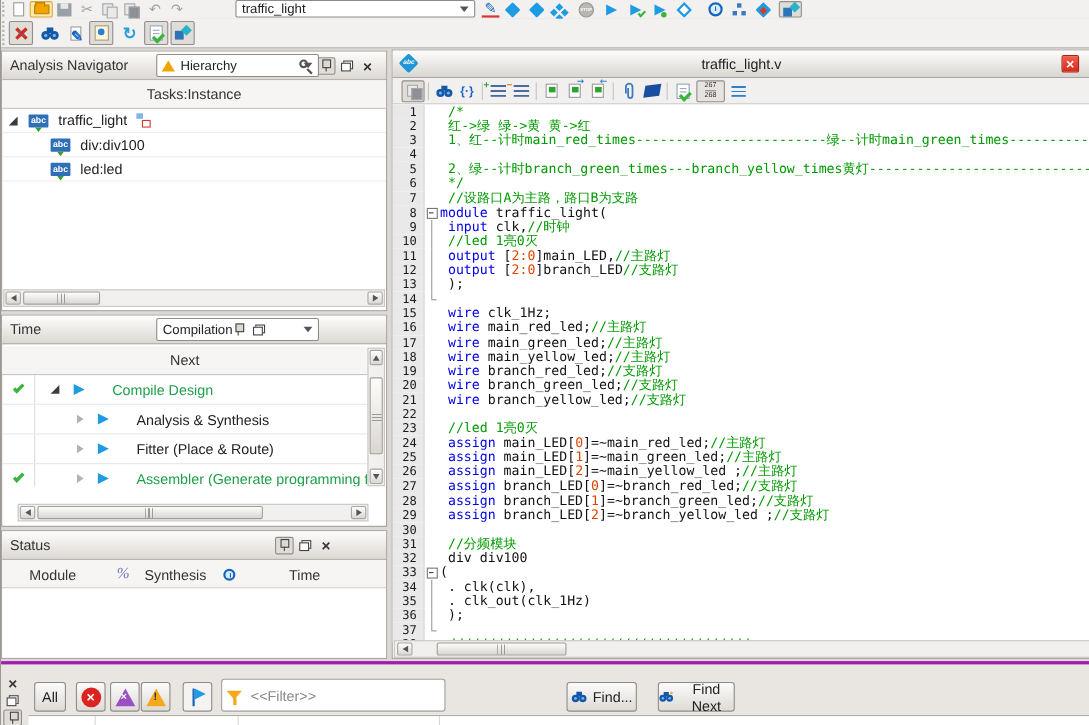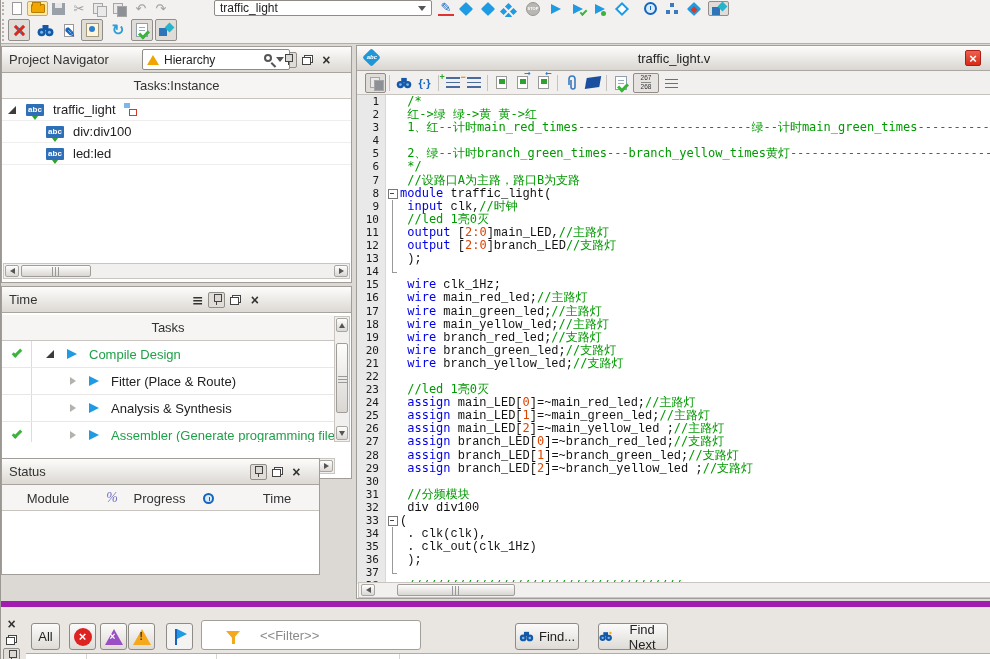--- a/index.html
+++ b/index.html
@@ -89,21 +89,21 @@
   .abc::after { content:''; position:absolute; left:6px; top:12px; border-left:3px solid transparent; border-right:3px solid transparent; border-top:4px solid #2fa12f; }
   .hier { position:relative; width:14px; height:13px; flex:0 0 auto; }
   .hier::before { content:''; position:absolute; left:1px; top:0; width:6px; height:5px; background:#7db6e8; }
   .hier::after { content:''; position:absolute; right:0; bottom:0; width:6px; height:5px; border:1px solid #d33a2a; background:#fff; }
 
   
   .taskrow { height:27px; display:flex; border-bottom:1px solid #e9e7e5; }
   .tkc1 { flex:0 0 30px; border-right:1px solid #dedcd9; display:flex; align-items:center; justify-content:center; }
   .tkc2 { flex:1; display:flex; align-items:center; white-space:nowrap; overflow:hidden; }
   .chk { display:inline-block; width:10px; height:5px; border-left:3px solid var(--chk,#3cb43c); border-bottom:3px solid var(--chk,#3cb43c); transform:rotate(-45deg); margin-top:-3px; }
-  .tklabel { font-size:13px; color:#222; margin-left:12px; }
+  .tklabel { font-size:13px; color:#222; margin-left:25px; }
   .tklabel.green { color:var(--taskgreen,#1fa049); }
 
   
   .sb { position:absolute; background:#f1f0ee; border:1px solid #c9c6c2; }
   .sbtn { position:absolute; background:linear-gradient(#fefefe,#dad7d3); border:1px solid #a9a6a2; border-radius:2px; display:flex; align-items:center; justify-content:center; }
   .tri-l::after { content:''; width:0; height:0; border-top:3.5px solid transparent; border-bottom:3.5px solid transparent; border-right:5px solid #555; }
   .tri-r::after { content:''; width:0; height:0; border-top:3.5px solid transparent; border-bottom:3.5px solid transparent; border-left:5px solid #555; }
   .tri-u::after { content:''; width:0; height:0; border-left:3.5px solid transparent; border-right:3.5px solid transparent; border-bottom:5px solid #555; }
   .tri-d::after { content:''; width:0; height:0; border-left:3.5px solid transparent; border-right:3.5px solid transparent; border-top:5px solid #555; }
   .thumb { position:absolute; background:linear-gradient(#fdfdfc,#d9d6d2); border:1px solid #a09d99; border-radius:2px; display:flex; align-items:center; justify-content:center; }
@@ -141,36 +141,36 @@
   .crow { height:13.1px; display:flex; }
   .ln { flex:0 0 29px; padding-right:6px; text-align:right; background:#e9e9e9; color:#1a1a1a; font-size:11px; border-right:1px solid #d8d8d8; }
   .fold { position:relative; flex:0 0 14px; }
   .f-s::before { content:''; position:absolute; left:2px; top:2px; width:8px; height:8px; border:1px solid #777; background:#fff; }
   .f-s::after { content:''; position:absolute; left:4px; top:6px; width:4px; height:1px; background:#444; }
   .f-m::before { content:''; position:absolute; left:6px; top:0; bottom:0; width:1px; background:#999; }
   .f-e::before { content:''; position:absolute; left:6px; top:0; height:7px; width:1px; background:#999; }
   .f-e::after { content:''; position:absolute; left:6px; top:7px; width:5px; height:1px; background:#999; }
   .ctext { flex:1; overflow:hidden; }
   .tk-kw { color:var(--kw,#0000e6); } .tk-cm { color:var(--cm,#009a00); }
-  .tk-num { color:var(--num,#dd4400); } .tk-pl { color:#111;font-family:Liberation Mono, monospace; }
-
-  
-  #messages { position:absolute; left:0; top:601px; width:990px; height:58px; background:#e9e6e2; border-top:6px solid #a21caf; }
+  .tk-num { color:var(--num,#dd4400); } .tk-pl { color:#111; }
+
+  
+  #messages { position:absolute; left:0; top:601px; width:990px; height:58px; background:#e9e6e2; border-top:3px solid #a21caf; }
   .mstrip { position:absolute; left:2px; top:9px; width:20px; }
   .msb { width:17px; height:15px; display:flex; align-items:center; justify-content:center; margin-bottom:1px; }
   .mbtn { position:absolute; border:1px solid #8f8c88; border-radius:3px; background:linear-gradient(#fbfbfa,#dedbd7); display:flex; align-items:center; justify-content:center; font-size:13px; color:#222; gap:5px; }
   .ic-err { width:18px; height:18px; border-radius:50%; background:var(--err,#dd2222); display:flex; align-items:center; justify-content:center; }
   .ic-err::after { content:'×'; color:#fff; font:bold 13px/1 "Liberation Sans",sans-serif; }
   .ic-tri { position:relative; width:0; height:0; border-left:9px solid transparent; border-right:9px solid transparent; border-bottom:16px solid var(--crit,#9a4fc4); }
   .ic-tri::after { content:'×'; position:absolute; left:-4px; top:3px; color:#fff; font:bold 10px/1 "Liberation Sans",sans-serif; }
   .ic-tri.warn { border-bottom-color:var(--warn,#f5a81c); }
   .ic-tri.warn::after { content:'!'; color:#333; left:-2px; }
   .ic-flag { position:relative; width:2px; height:16px; background:#1565c0; margin-right:7px; }
   .ic-flag::after { content:''; position:absolute; left:2px; top:0; width:0; height:0; border-top:5px solid transparent; border-bottom:5px solid transparent; border-left:10px solid var(--accent,#1e9be2); }
-  #filterbox { position:absolute; left:200px; top:13px; width:220px; height:30px; background:#fff; border:1px solid #a3a09c; border-radius:3px; display:flex; align-items:center; padding-left:24px;gap:12px; }
+  #filterbox { position:absolute; left:200px; top:13px; width:204px; height:30px; background:#fff; border:1px solid #a3a09c; border-radius:3px; display:flex; align-items:center; padding-left:4px; }
   .ic-funnel { position:relative; width:0; height:0; border-left:7px solid transparent; border-right:7px solid transparent; border-top:8px solid var(--warn,#f5a81c); flex:0 0 auto; }
   .ic-funnel::after { content:''; position:absolute; left:-1.5px; top:-2px; width:3px; height:7px; background:var(--warn,#f5a81c); }
   #filterbox input { border:none; outline:none; flex:1; font-size:13px; color:#333; padding-left:8px; background:transparent; }
   #filterbox input::placeholder { color:#8a8a8a; }
   .mlist { position:absolute; left:25px; top:46px; right:0; height:12px; background:#fff; border-top:1px solid #b0ada9; }
   .mlist i { position:absolute; top:0; bottom:0; width:1px; background:#d8d6d3; }
 </style>
 </head>
 <body>
 
@@ -268,21 +268,21 @@
   <span class="t2i boxed" style="left:130px">
       <i class="ic-docchk"></i>
     </span>
   <span class="t2i boxed" style="left:154px">
       <i class="ic-prog"></i>
     </span>
 </div>
 
 <div class="panel" style="left:0;top:46px;width:351px;height:237px">
   <div class="phead">
-    <span class="ptitle">Project Navigator</span>
+    <span class="ptitle">Analysis Navigator</span>
     <div class="combo" style="position:absolute;left:140px;top:2px;width:148px;height:21px">
       <i class="devtri sm" style="margin-left:4px"></i>
       <span class="ctext">Hierarchy</span>
       <span class="cmb-arrow"></span>
     </div>
     <span class="hbtn" style="margin-left:152px">
         <i class="ic-search"></i>
       </span>
     <span class="hbtn boxed">
         <i class="ic-pin"></i>
@@ -316,60 +316,64 @@
     <span class="thumb" style="left:17px;top:1px;width:70px;height:12px">
         <i class="grip-h"></i>
       </span>
     <span class="sbtn tri-r" style="right:1px;top:1px;width:14px;height:12px"></span>
   </div>
 </div>
 
 <div class="panel" style="left:0;top:286px;width:351px;height:193px">
   <div class="phead">
     <span class="ptitle">Time</span>
+    <div class="combo" style="position:absolute;left:140px;top:2px;width:148px;height:21px">
+      <span class="ctext">Compilation</span>
+      <span class="cmb-arrow"></span>
+    </div>
     <span class="hbtn ic-menu" style="margin-left:152px"></span>
     <span class="hbtn boxed">
         <i class="ic-pin"></i>
       </span>
     <span class="hbtn">
         <i class="ic-float"></i>
       </span>
     <span class="hbtn ic-x"></span>
   </div>
   <div class="colhead" style="top:28px;right:17px">
-    <span>Tasks</span>
+    <span>Next</span>
   </div>
   <div style="position:absolute;left:0;top:54px;right:17px;bottom:36px;overflow:hidden">
       <div class="taskrow">
         <span class="tkc1">
           <span class="chk"></span>
         </span>
         <span class="tkc2">
           <span class="exp-open" style="margin-left: 14px;"></span>
           <span class="play" style="margin-left: 13px;"></span>
           <span class="tklabel green">Compile Design</span>
+        </span>
+      </div>
+      <div class="taskrow">
+        <span class="tkc1"></span>
+        <span class="tkc2">
+          <span class="exp-closed" style="margin-left: 38px;"></span>
+          <span class="play" style="margin-left: 13px;"></span>
+          <span class="tklabel">Analysis &amp; Synthesis</span>
         </span>
       </div>
       <div class="taskrow">
         <span class="tkc1"></span>
         <span class="tkc2">
           <span class="exp-closed" style="margin-left: 38px;"></span>
           <span class="play" style="margin-left: 13px;"></span>
           <span class="tklabel">Fitter (Place &amp; Route)</span>
         </span>
       </div>
       <div class="taskrow">
-        <span class="tkc1"></span>
-        <span class="tkc2">
-          <span class="exp-closed" style="margin-left: 38px;"></span>
-          <span class="play" style="margin-left: 13px;"></span>
-          <span class="tklabel">Analysis &amp; Synthesis</span>
-        </span>
-      </div>
-      <div class="taskrow">
         <span class="tkc1">
           <span class="chk"></span>
         </span>
         <span class="tkc2">
           <span class="exp-closed" style="margin-left: 38px;"></span>
           <span class="play" style="margin-left: 13px;"></span>
           <span class="tklabel green">Assembler (Generate programming files)</span>
         </span>
       </div>
     </div>
@@ -382,35 +386,35 @@
   </div>
   <div class="sb" style="left:14px;right:16px;bottom:4px;height:16px">
     <span class="sbtn tri-l" style="left:1px;top:1px;width:14px;height:12px"></span>
     <span class="thumb" style="left:17px;top:1px;width:205px;height:12px">
         <i class="grip-h"></i>
       </span>
     <span class="sbtn tri-r" style="right:1px;top:1px;width:14px;height:12px"></span>
   </div>
 </div>
 
-<div class="panel" style="left:0;top:458px;width:319px;height:117px">
+<div class="panel" style="left:0;top:482px;width:351px;height:117px">
   <div class="phead">
     <span class="ptitle">Status</span>
     <span class="hbtn boxed" style="margin-left:204px">
         <i class="ic-pin"></i>
       </span>
     <span class="hbtn">
         <i class="ic-float"></i>
       </span>
     <span class="hbtn ic-x"></span>
   </div>
   <div class="colhead" style="top:26px"></div>
   <span class="stcol" style="left:16px;top:26px;width:60px">Module</span>
   <span class="stcol pct" style="left:100px;top:26px;width:20px">%</span>
-  <span class="stcol" style="left:130px;top:26px;width:55px">Progress</span>
+  <span class="stcol" style="left:130px;top:26px;width:55px">Synthesis</span>
   <span class="stcol" style="left:198px;top:26px;width:16px">
       <i class="ic-clock" style="width:11px;height:11px"></i>
     </span>
   <span class="stcol" style="left:245px;top:26px;width:60px">Time</span>
   <div style="position:absolute;left:0;top:52px;right:0;bottom:0;background:#fff"></div>
 </div>
 
 <div class="panel" id="editor">
   <div id="ed-title">
     <i class="ed-dicon"></i>

